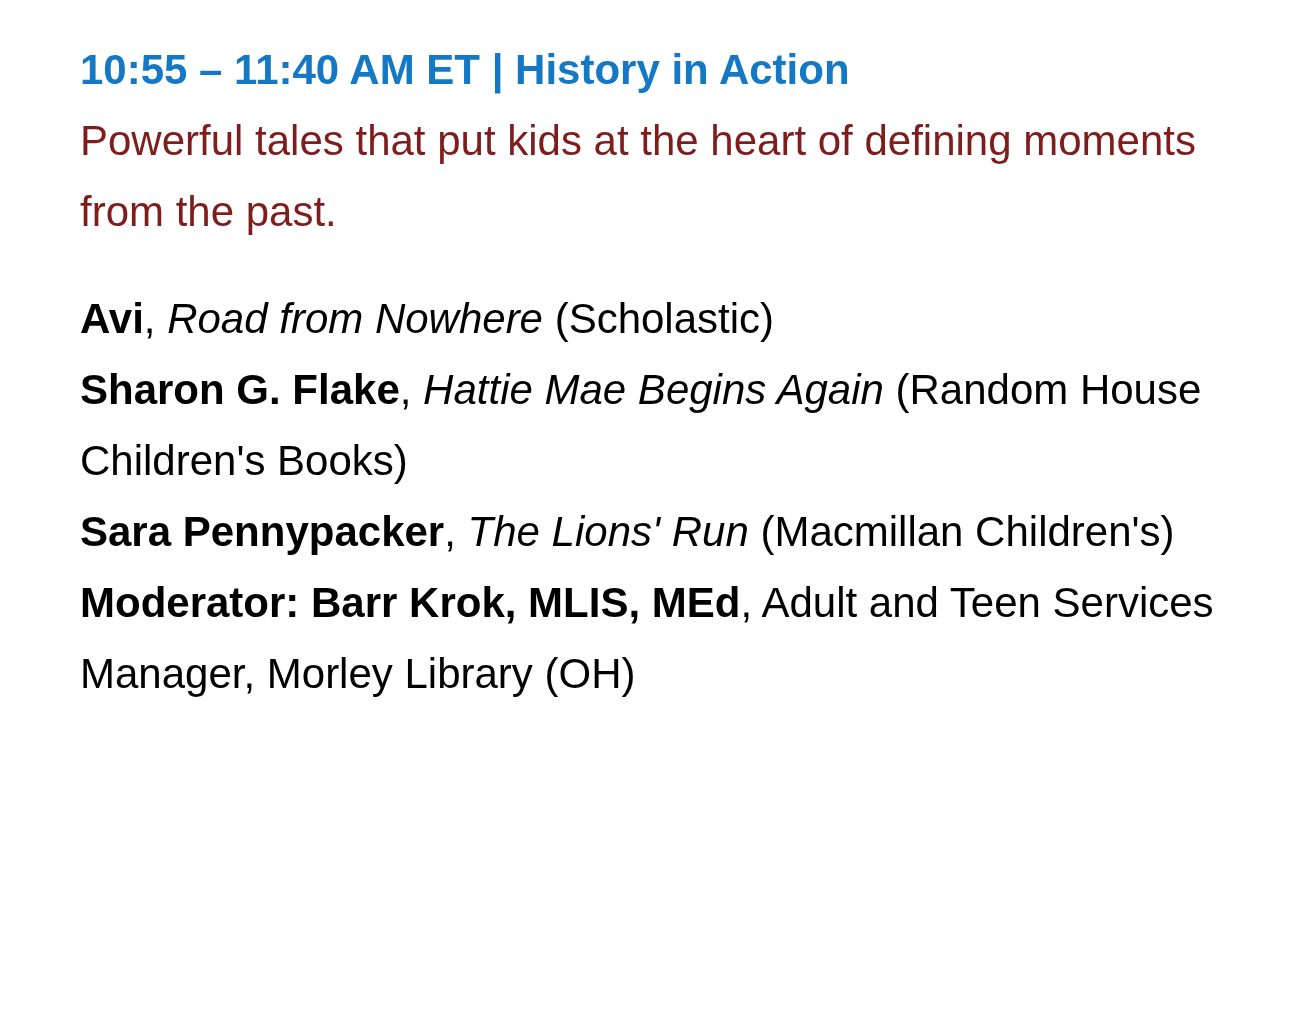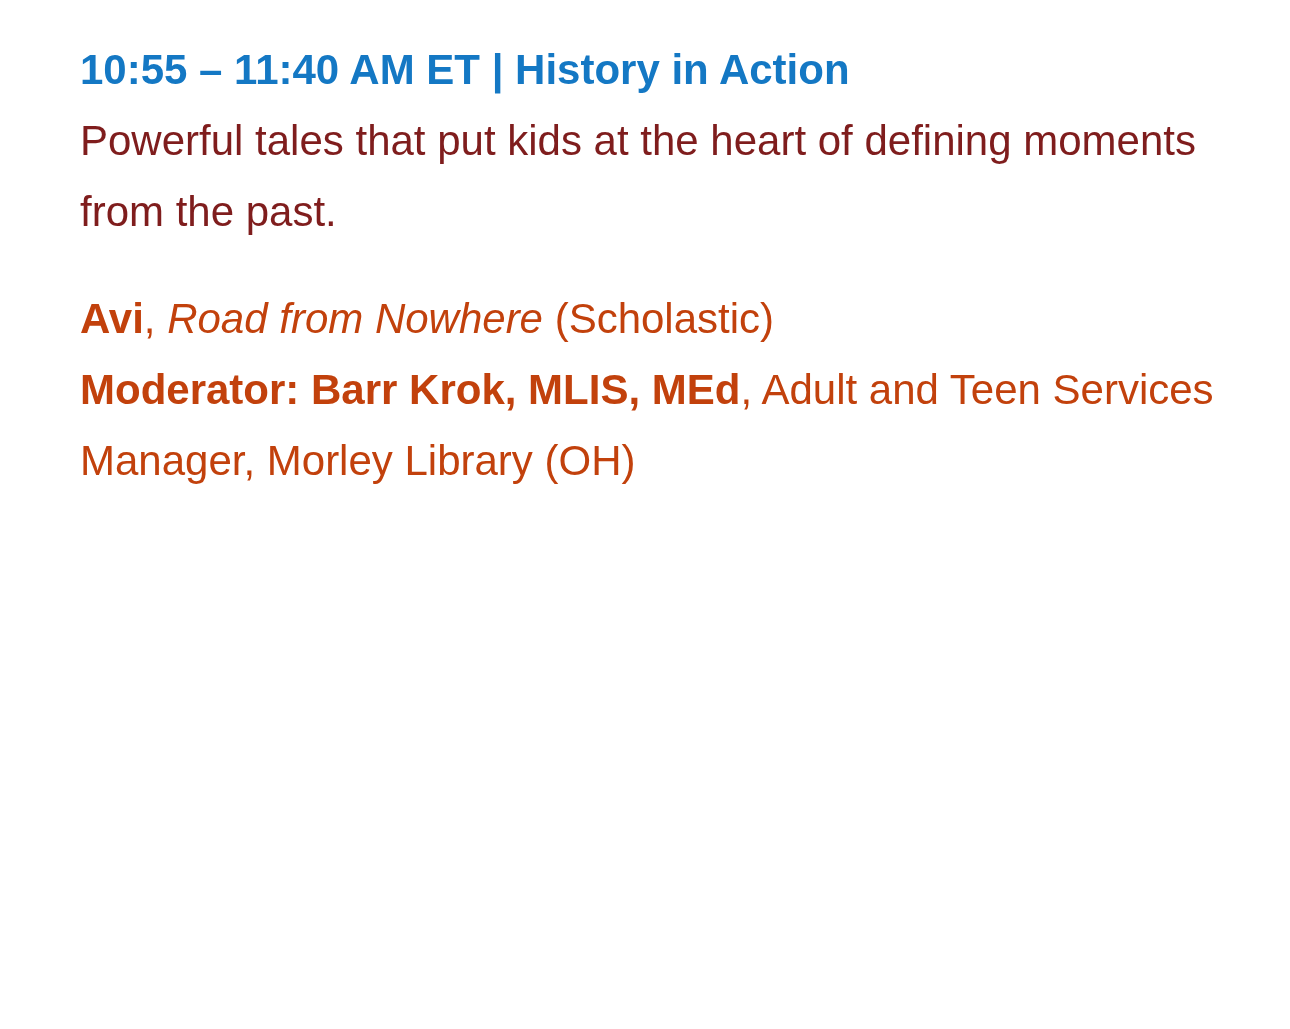--- a/index.html
+++ b/index.html
@@ -32,21 +32,21 @@
     margin: 0 0 36px 0;
     font-size: 42px;
     line-height: 71px;
     font-weight: 400;
     color: #7f1d1d;
   }
   .participants {
     margin: 0;
     font-size: 42px;
     line-height: 71px;
-    color: #c2410c;
+    color: #000000;
   }
   .participant-line {
     margin: 0;
   }
   .name {
     font-weight: 700;
   }
   .book {
     font-style: italic;
     font-weight: 400;
@@ -63,19 +63,21 @@
 
   <h2 class="session-header"><span>10:55 – 11:40 AM ET</span><span> | </span><span>History in Action</span></h2>
 
   <p class="session-desc">Powerful tales that put kids at the heart of defining moments from the past.</p>
 
   <div class="participants">
 
     <p class="participant-line"><span class="name">Avi</span><span class="plain">, </span><span class="book">Road from Nowhere</span><span class="plain"> (Scholastic)</span></p>
 
 
+    <p class="participant-line"><span class="name">Sharon G. Flake</span><span class="plain">, </span><span class="book">Hattie Mae Begins Again</span><span class="plain"> (Random House Children's Books)</span></p>
 
+    <p class="participant-line"><span class="name">Sara Pennypacker</span><span class="plain">, </span><span class="book">The Lions' Run</span><span class="plain"> (Macmillan Children's)</span></p>
 
     <p class="participant-line"><span class="name">Moderator: Barr Krok, MLIS, MEd</span><span class="plain">, Adult and Teen Services Manager, Morley Library (OH)</span></p>
 
   </div>
 
 </div>
 
 </body></html>

